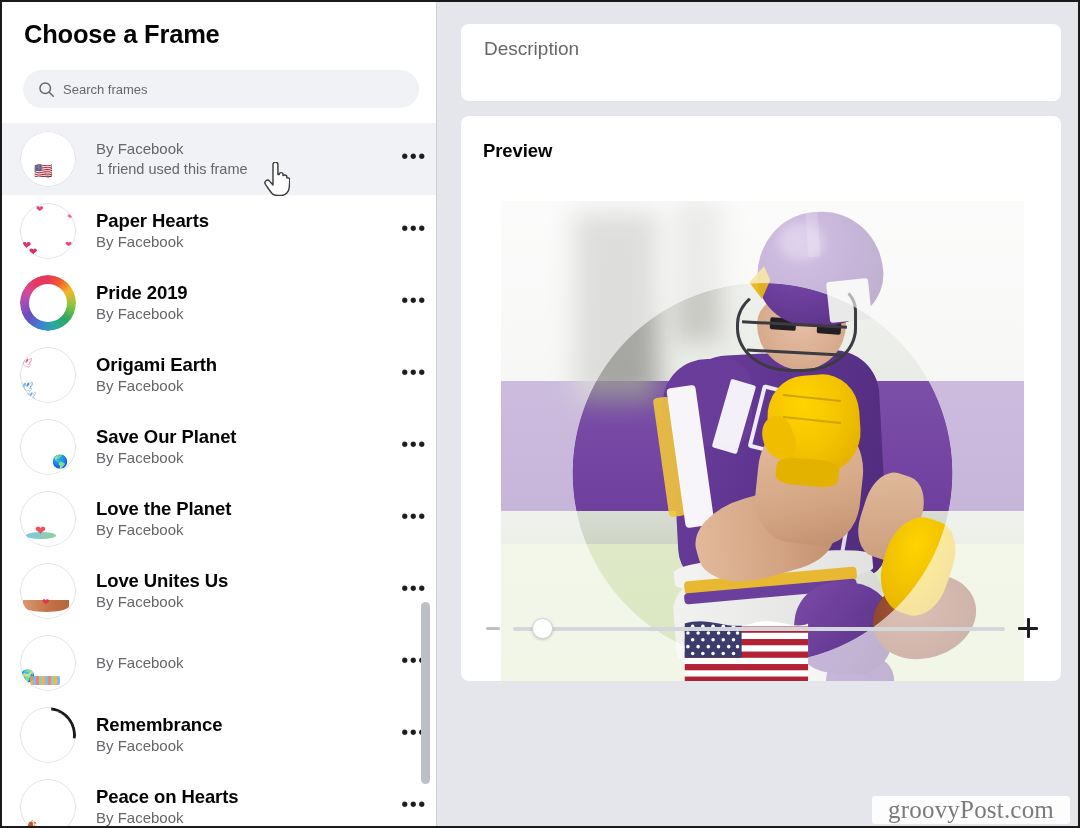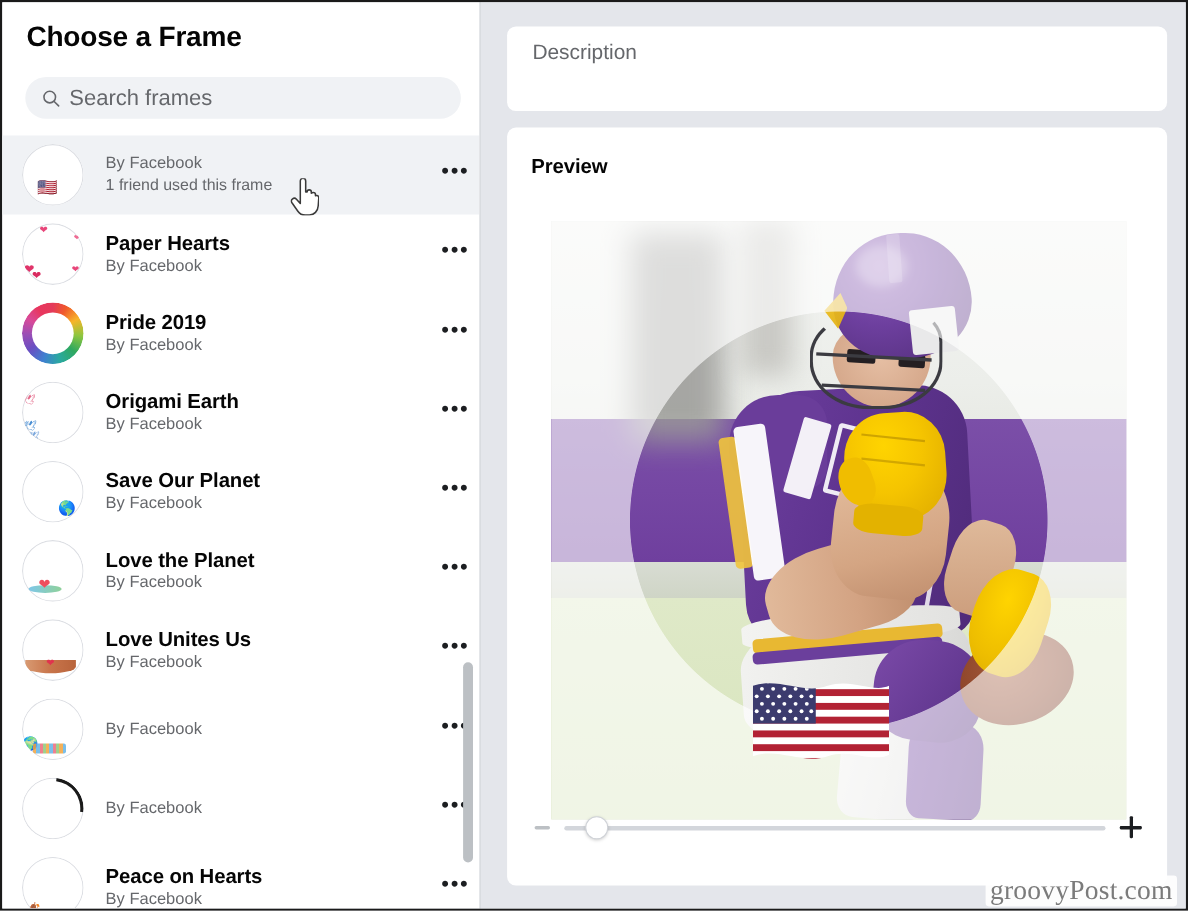--- a/index.html
+++ b/index.html
@@ -46,21 +46,21 @@
   #search-icon-box {
     width: 18px; height: 18px;
     flex: 0 0 18px;
     display: flex; align-items: center; justify-content: center;
     margin-right: 8px;
   }
   #search-icon-box svg { display: block; }
   #search-input {
     border: none; outline: none; background: transparent;
     font-family: "Liberation Sans", sans-serif;
-    font-size: 20px;
+    font-size: 13px;
     color: #0f766e;
     width: 330px;
     padding: 0;
   }
   #search-input::placeholder { color: #65676b; opacity: 1; }
 
   
   #frame-list {
     position: absolute;
     left: 0; top: 121px;
@@ -179,21 +179,21 @@
     font-family: "Liberation Sans", sans-serif;
     font-size: 19px;
     color: #050505;
     padding: 0;
   }
   #description-input::placeholder { color: #65676b; opacity: 1; }
 
   #preview-card {
     position: absolute;
     left: 24px; top: 114px;
-    width: 600px; height: 689px;
+    width: 600px; height: 565px;
     background: #ffffff;
     border-radius: 8px;
     overflow: hidden;
   }
   #preview-title {
     position: absolute;
     left: 22px; top: 24px;
     font-size: 18.5px;
     font-weight: bold;
     color: #050505;
@@ -589,21 +589,21 @@
   }
 
   
   #watermark {
     position: absolute;
     right: 8px; bottom: 2px;
     font-family: "Liberation Serif", serif;
     font-size: 25px;
     color: #7b7b7b;
     background: rgba(255,255,255,0.9);
-    padding: 0 4px;
+    padding: 0 16px;
     border-radius: 3px;
     letter-spacing: 0.2px;
   }
 
   
   #cursor {
     position: absolute;
     left: 262px; top: 160px;
     width: 26px; height: 34px;
     pointer-events: none;
@@ -743,20 +743,21 @@
       </div>
 
       <div class="frame-row">
         <div class="thumb">
           <div class="ring"></div>
           <div style="position:absolute; inset:0; border-radius:50%;
                       border:3px solid transparent; border-top-color:#1a1a1a;
                       transform:rotate(52deg);"></div>
         </div>
         <div class="row-text">
+          <div class="row-title">Remembrance</div>
           <div class="row-sub">By Facebook</div>
         </div>
         <div class="row-menu">•••</div>
       </div>
 
       <div class="frame-row">
         <div class="thumb">
           <div class="ring"></div>
           <div class="badge" style="left:6px; bottom:5px; font-size:9px; color:#c9a227;">🍂</div>
         </div>

